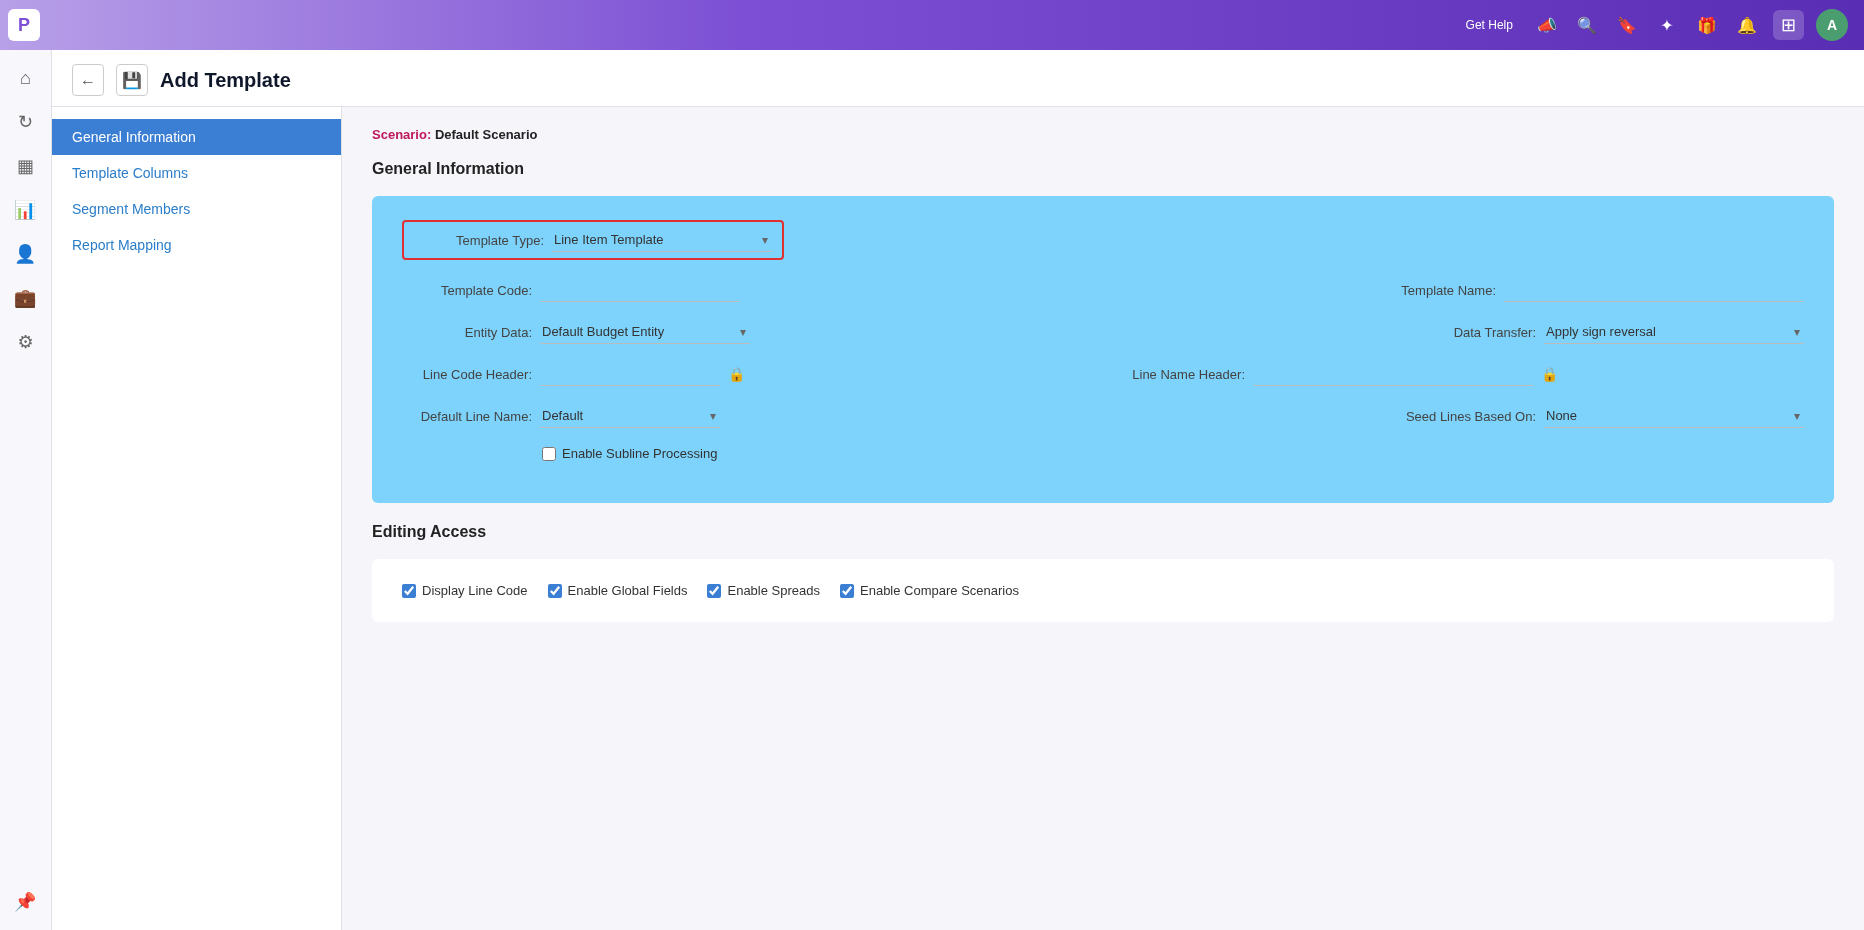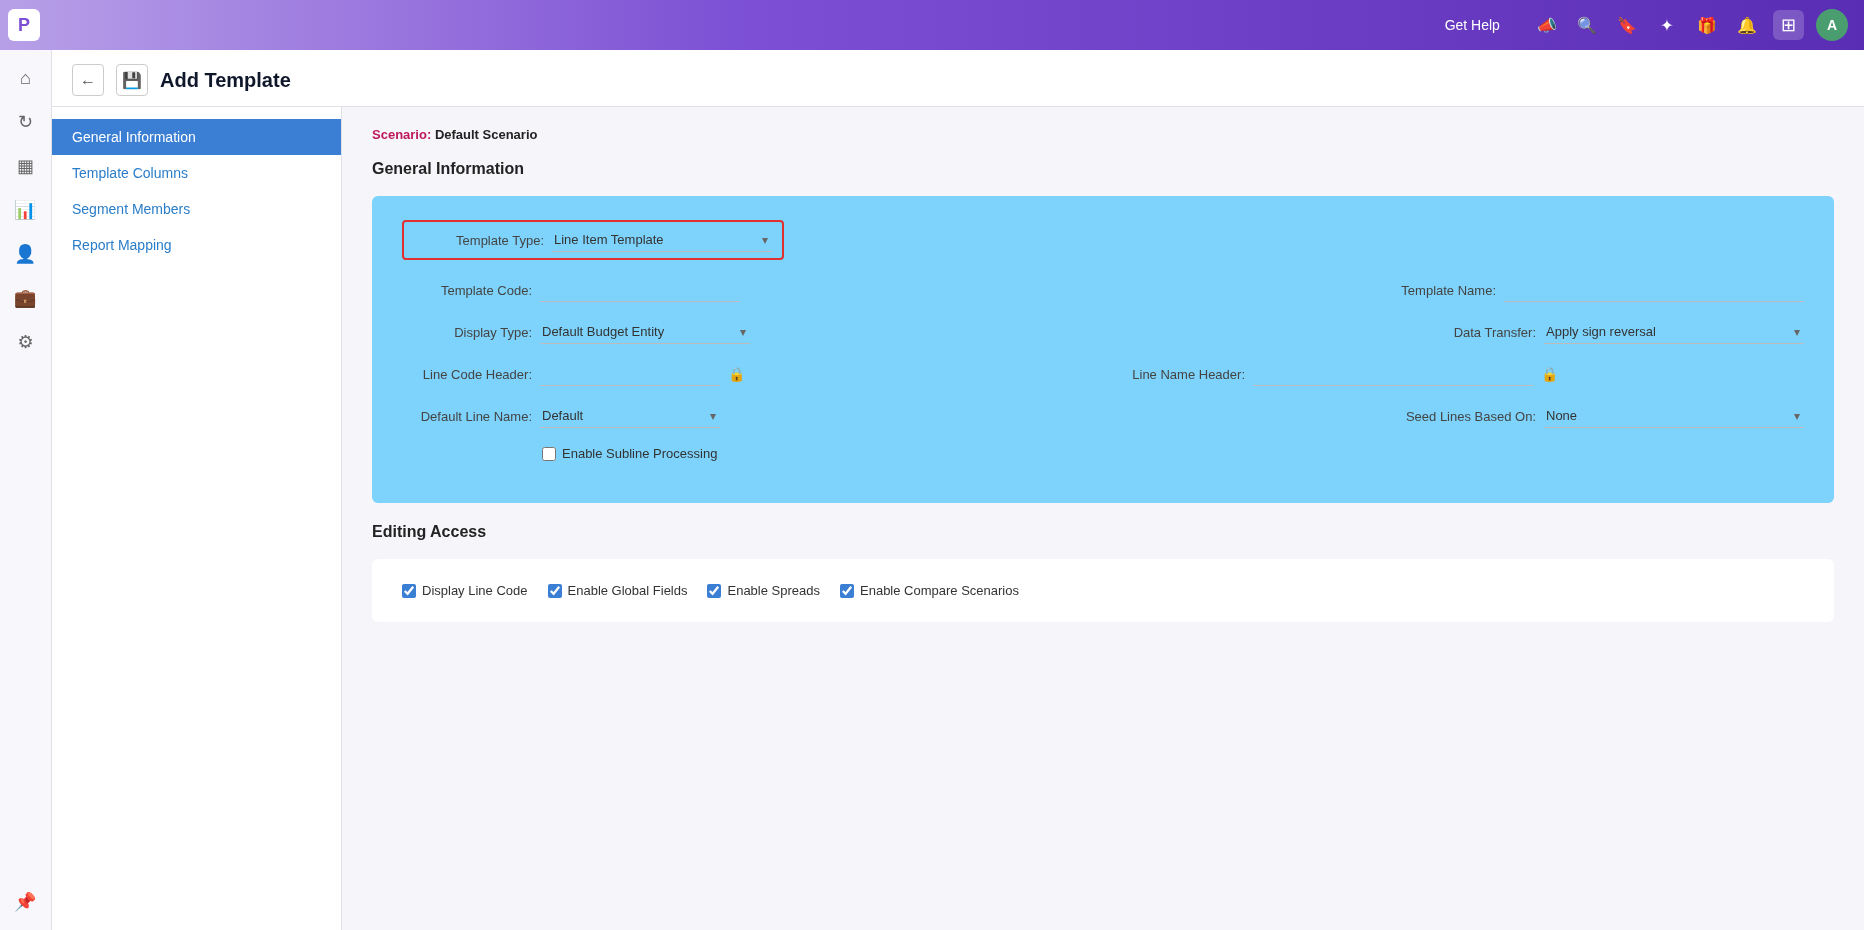--- a/index.html
+++ b/index.html
@@ -18,23 +18,23 @@
     .topnav-logo {
       width: 32px; height: 32px;
       background: white;
       border-radius: 6px;
       display: flex; align-items: center; justify-content: center;
       position: absolute; left: 8px; top: 9px;
     }
     .topnav-logo span { color: #7c4fd4; font-weight: bold; font-size: 18px; }
     .topnav-get-help {
       color: white;
-      font-size: 14px;
+      font-size: 12px;
       font-weight: 500;
-      margin-right: 21px;
+      margin-right: 8px;
     }
     .topnav-icon {
       width: 28px; height: 28px;
       display: flex; align-items: center; justify-content: center;
       color: white;
       font-size: 16px;
       cursor: pointer;
       border-radius: 4px;
     }
     .topnav-avatar {
@@ -366,21 +366,21 @@
               <input class="form-input" type="text" style="width: 200px;">
             </div>
             <div class="form-field" style="justify-content: flex-end; flex:1;">
               <span class="form-label">Template Name:</span>
               <input class="form-input" type="text" style="width: 300px;">
             </div>
           </div>
 
           <div class="form-row">
             <div class="form-field">
-              <span class="form-label">Display Type:</span>
+              <span class="form-label">Entity Data:</span>
               <div class="select-wrapper">
                 <select class="form-select" style="width:210px;">
                   <option>Default Budget Entity</option>
                   <option>Other Entity</option>
                 </select>
               </div>
             </div>
             <div class="form-field" style="justify-content: flex-end; flex:1;">
               <span class="form-label">Data Transfer:</span>
               <div class="select-wrapper">

